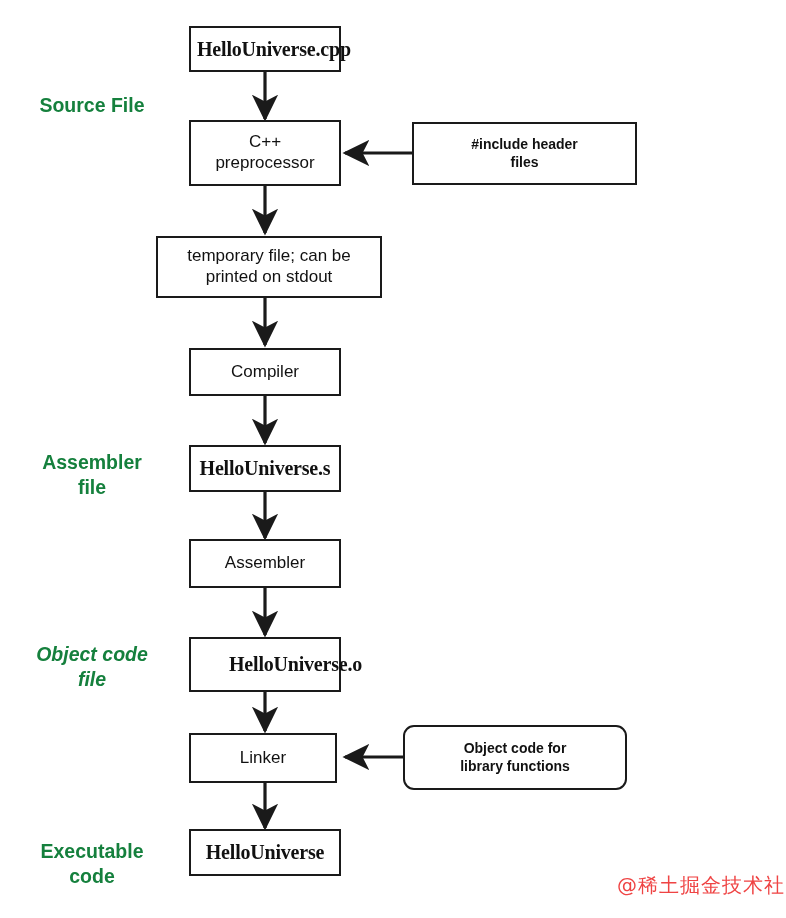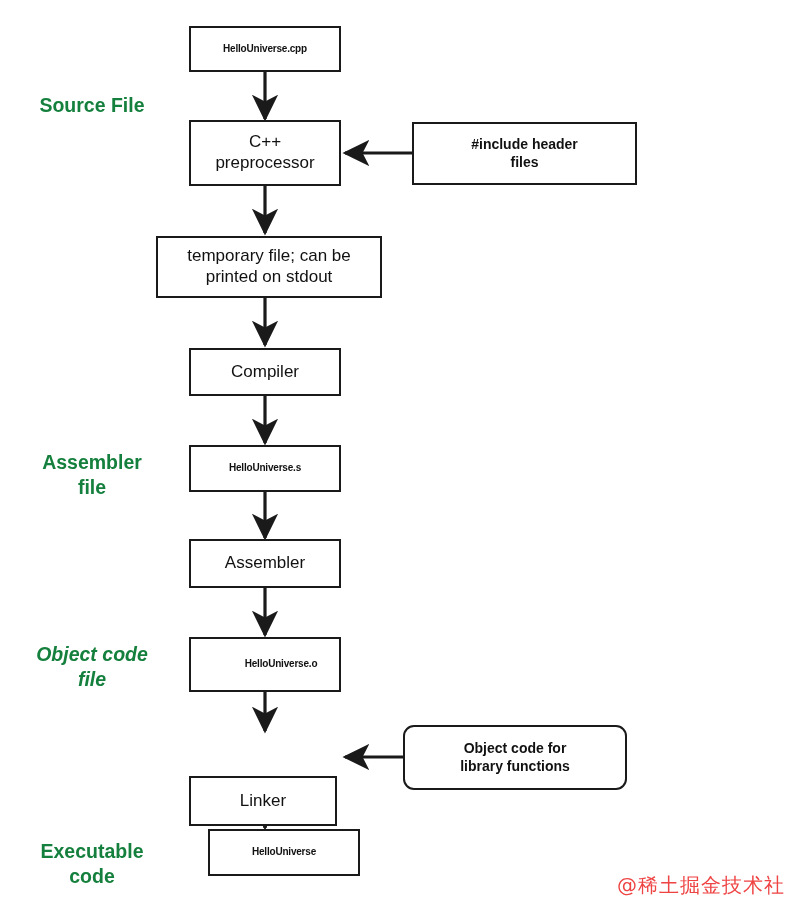--- a/index.html
+++ b/index.html
@@ -38,22 +38,22 @@
   .node .txt {
     display: block;
     width: 100%;
     padding: 0 6px;
     box-sizing: border-box;
     white-space: pre-line;
   }
 
   
   .mono .txt {
-    font-family: Liberation Sans, sans-serif;
-    font-size: 10px;
+    font-family: Liberation Serif, serif;
+    font-size: 20px;
     font-weight: 700;
     letter-spacing: -0.2px;
   }
   .plain .txt {
     font-family: "Liberation Sans", sans-serif;
     font-size: 17px;
     font-weight: 400;
   }
   .bold .txt {
     font-family: "Liberation Sans", sans-serif;
@@ -173,28 +173,28 @@
   </div>
 
   <div class="node plain" style="left:189px; top:539px; width:152px; height:49px;">
     <span class="txt">Assembler</span>
   </div>
 
   <div class="node mono" style="left:189px; top:637px; width:152px; height:55px;padding-left:32px;">
     <span class="txt">HelloUniverse.o</span>
   </div>
 
-  <div class="node plain" style="left:189px; top:776px; width:148px; height:50px;">
+  <div class="node plain" style="left:189px; top:733px; width:148px; height:50px;">
     <span class="txt">Linker</span>
   </div>
 
   <div class="node bold" style="left:403px; top:725px; width:224px; height:65px;border-radius:11px;">
     <span class="txt">Object code for
 library functions</span>
   </div>
 
-  <div class="node mono" style="left:189px; top:829px; width:152px; height:47px;margin-left:19px;">
+  <div class="node mono" style="left:189px; top:829px; width:152px; height:47px;">
     <span class="txt">HelloUniverse</span>
   </div>
 
   <div class="watermark" style="left:617px; top:872px;">@稀土掘金技术社区</div>
 
 </div>
 
 </body></html>

